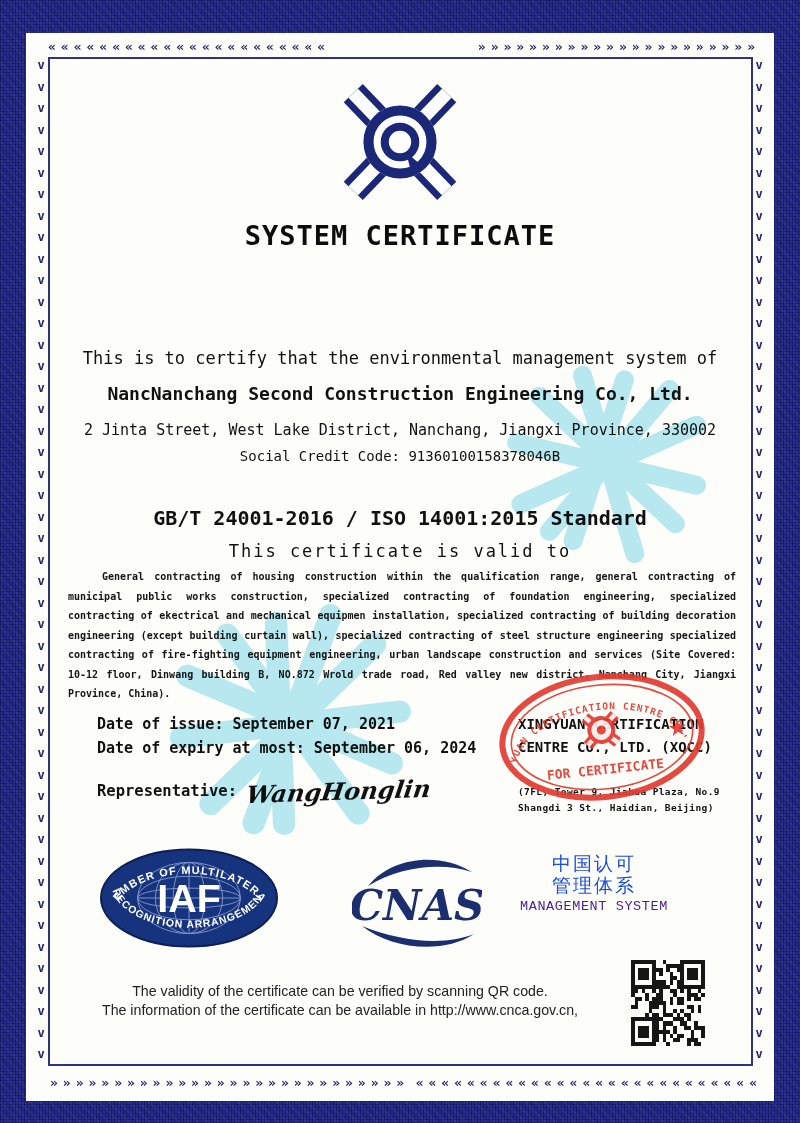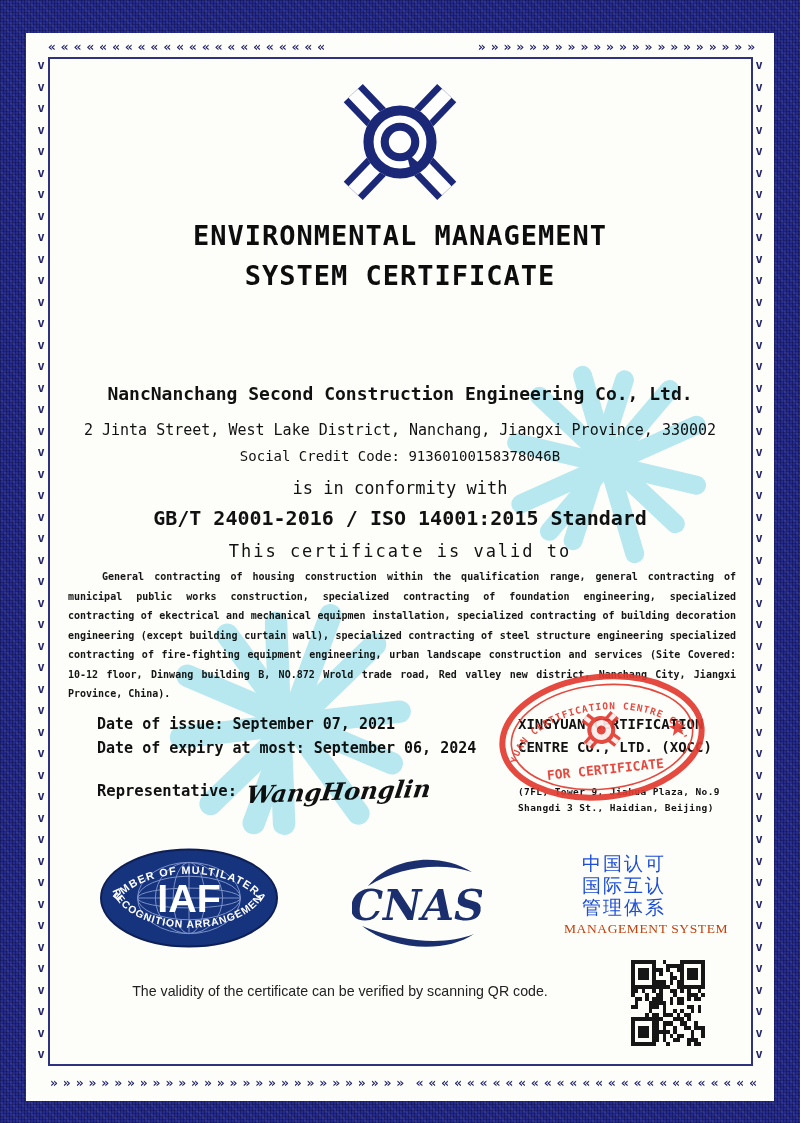--- a/index.html
+++ b/index.html
@@ -49,21 +49,21 @@
   .rep{top:744px;left:71px;font-size:15.5px;font-weight:bold;}
   .sig{display:inline-block;font-family:"DejaVu Serif", serif;font-style:italic;font-weight:bold;
        font-size:24px;transform:skewX(-10deg) rotate(-2deg);margin-left:10px;vertical-align:-4px;}
   .issuer-name{top:680px;left:492px;font-size:14px;font-weight:bold;line-height:23px;white-space:pre-line;}
   .issuer-addr{top:751px;left:492px;font-size:9.5px;font-weight:bold;line-height:16px;white-space:pre-line;letter-spacing:.4px;}
   .stamp{left:471px;top:639px;width:210px;height:130px;transform:rotate(-6deg);opacity:.92;z-index:7;}
   .iaf{left:74px;top:815px;width:178px;height:100px;}
   .cnas{left:326px;top:819px;width:130px;height:102px;}
   .accr{top:819px;left:494px;line-height:22px;}
   .accr .zh{font-size:19px;color:#1d4ed8;letter-spacing:2px;font-family:"DejaVu Sans", sans-serif;text-align:center;}
-  .accr .en{font-size:13.5px;color:#c2410c;font-family:Liberation Serif, serif;letter-spacing:.6px;margin-left:44px;}
+  .accr .en{font-size:13.5px;color:#4c1d95;font-family:Liberation Mono, monospace;letter-spacing:.6px;}
   .note{top:949px;left:38px;width:552px;font-family:"Liberation Sans", sans-serif;
         font-size:14.2px;line-height:19px;color:#222;text-align:center;}
   .qr{left:605px;top:927px;width:74px;height:86px;}
   .wm{mix-blend-mode:multiply;opacity:.95;pointer-events:none;z-index:6;}
   .wm1{left:476px;top:324px;width:210px;height:210px;}
   .wm2{left:139px;top:564px;width:250px;height:250px;}
 </style>
 </head>
 <body>
 
@@ -197,28 +197,27 @@
       <path d="M14 14 L106 110" stroke="#ffffff" stroke-width="13"></path>
       <path d="M106 14 L14 110" stroke="#ffffff" stroke-width="13"></path>
       <circle cx="60" cy="62" r="36" fill="#ffffff"></circle>
       <circle cx="60" cy="62" r="31" fill="none" stroke="#1b2878" stroke-width="10"></circle>
       <circle cx="60" cy="62" r="15" fill="none" stroke="#1b2878" stroke-width="8"></circle>
       <path d="M66 72 L80 84 L70 88 Z" fill="#1b2878"></path>
     </g>
   </svg>
 
   <div class="abs ctr title">
-    <div>ENVIRONMENTAL MANAGEMENT</div>
     <div>SYSTEM CERTIFICATE</div>
   </div>
 
+  <div class="abs ctr certify">This is to certify that the environmental management system of</div>
   <div class="abs ctr company">NancNanchang Second Construction Engineering Co., Ltd.</div>
   <div class="abs ctr address">2 Jinta Street, West Lake District, Nanchang, Jiangxi Province, 330002</div>
   <div class="abs ctr credit">Social Credit Code: 91360100158378046B</div>
-  <div class="abs ctr conformity">is in conformity with</div>
   <div class="abs ctr standard">GB/T 24001-2016 / ISO 14001:2015 Standard</div>
   <div class="abs ctr validto">This certificate is valid to</div>
   <div class="abs scope">General contracting of housing construction within the qualification range, general contracting of municipal public works construction, specialized contracting of foundation engineering, specialized contracting of ekectrical and mechanical equipmen installation, specialized contracting of building decoration engineering (except building curtain wall), specialized contracting of steel structure engineering specialized contracting of fire-fighting equipment engineering, urban landscape construction and services (Site Covered: 10-12 floor, Dinwang building B, NO.872 Wrold trade road, Red valley new district, Nanchang City, Jiangxi Province, China).</div>
 
   <div class="abs dates">Date of issue: September 07, 2021
 Date of expiry at most: September 06, 2024</div>
 
   <div class="abs rep">
     <span>Representative:</span><span class="sig">WangHonglin</span>
   </div>
@@ -274,27 +273,27 @@
   </svg>
 
   <svg class="abs cnas" viewBox="0 0 130 102">
     <path d="M16 34 C 40 4, 88 0, 120 20 C 90 10, 48 14, 16 34 Z" fill="#1b2f6e"></path>
     <path d="M10 74 C 40 98, 92 102, 122 82 C 92 94, 50 90, 10 74 Z" fill="#1b2f6e"></path>
     <text x="65" y="68" text-anchor="middle" font-family="DejaVu Serif, serif" font-size="42" font-weight="bold" font-style="italic" fill="#1b2f6e" letter-spacing="0">CNAS</text>
   </svg>
 
   <div class="abs accr">
     <div class="zh">中国认可</div>
-    <div class="zh">国际互认</div>
     <div class="zh">管理体系</div>
     <div class="en">MANAGEMENT SYSTEM</div>
   </div>
 
   <div class="abs note">
     <div>The validity of the certificate can be verified by scanning QR code.</div>
+    <div>The information of the certificate can be available in http://www.cnca.gov.cn,</div>
   </div>
 
   <div class="abs qr" id="qr"><svg viewBox="0 0 21 21" width="100%" height="100%" preserveAspectRatio="none" shape-rendering="crispEdges" fill="#161616">
         <rect x="0" y="0" width="1" height="1"></rect>
         <rect x="1" y="0" width="1" height="1"></rect>
         <rect x="2" y="0" width="1" height="1"></rect>
         <rect x="3" y="0" width="1" height="1"></rect>
         <rect x="4" y="0" width="1" height="1"></rect>
         <rect x="5" y="0" width="1" height="1"></rect>
         <rect x="6" y="0" width="1" height="1"></rect>

